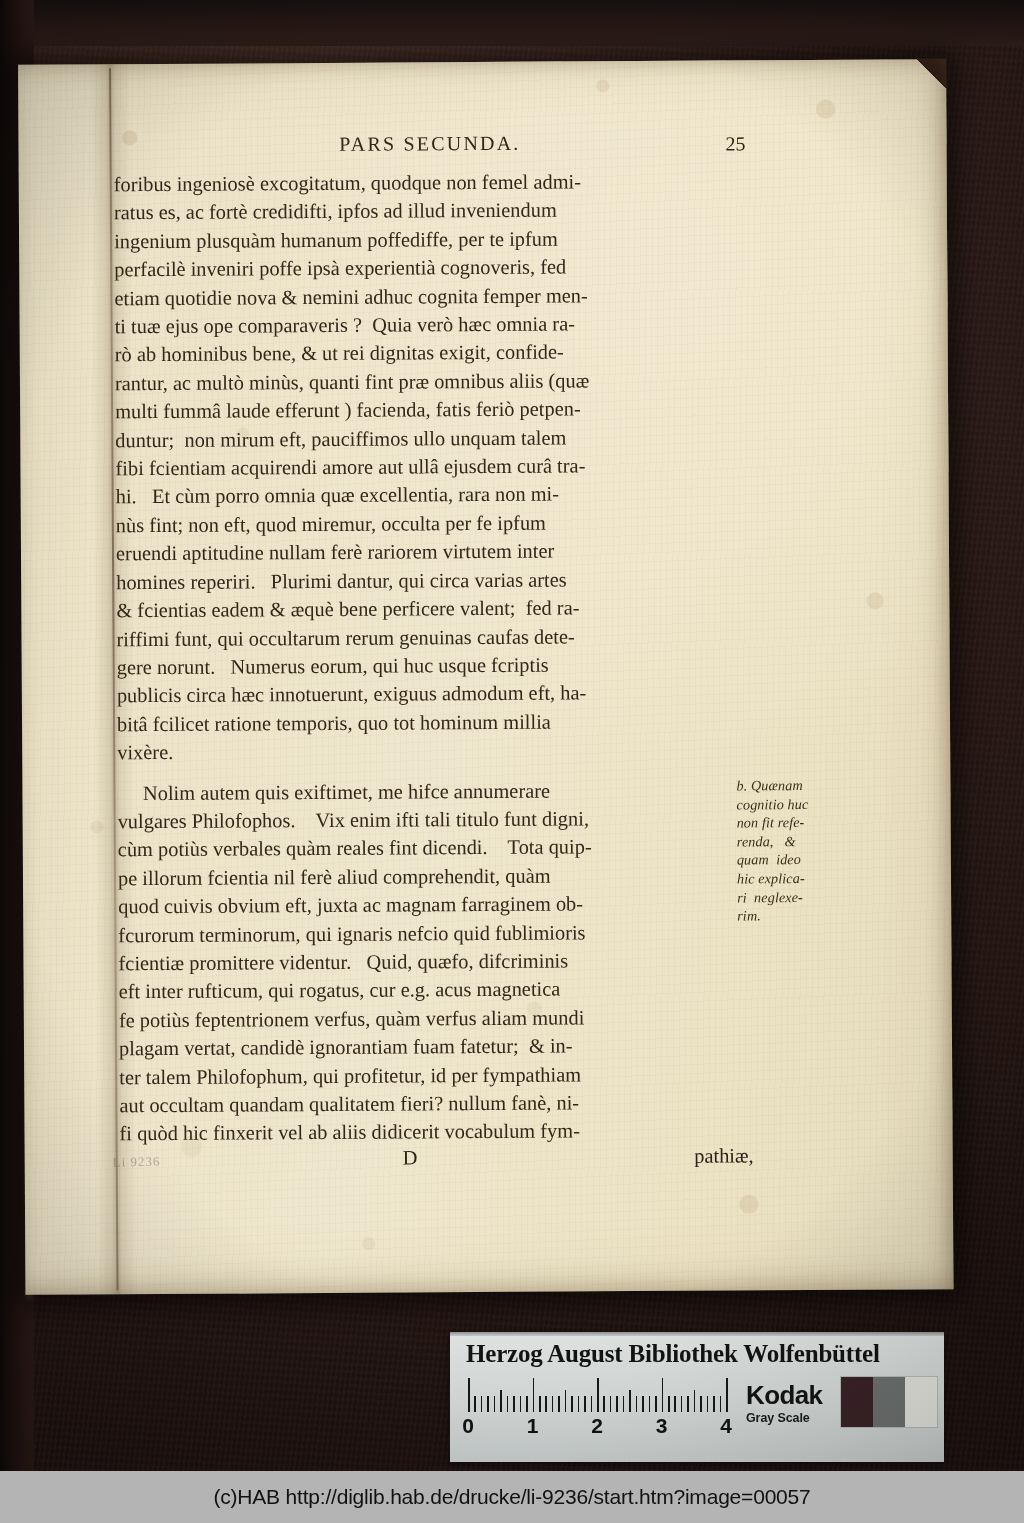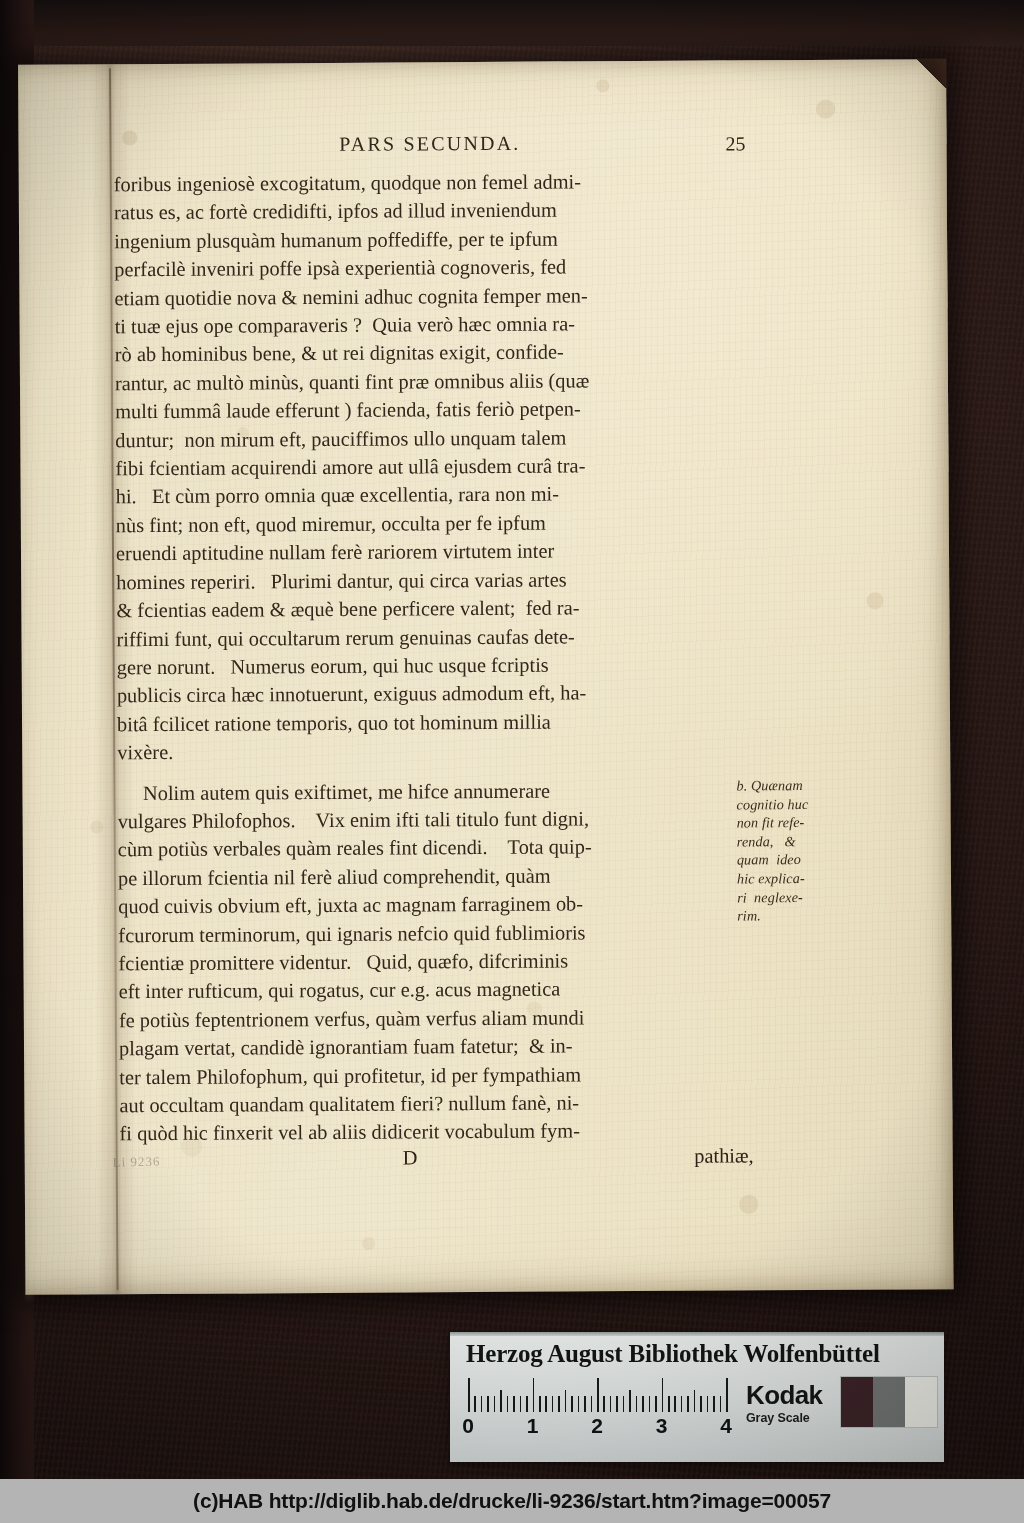--- a/index.html
+++ b/index.html
@@ -302,26 +302,25 @@
     border: 1px solid #b9bfbe;
   }
   .patch { width: 32px; height: 100%; }
 
   
   .footer {
     position: absolute;
     left: 0;
     bottom: 0;
     width: 100%;
-    height: 44px;
+    height: 52px;
     background: #b4b4b4;
     display: flex;
     align-items: center;
     justify-content: center;
-    font-weight: bold;
   }
   .footer-text {
     font-family: "Liberation Sans", sans-serif;
     font-size: 21px;
     color: #111;
     letter-spacing: -.2px;
     white-space: nowrap;
   }
 
   

